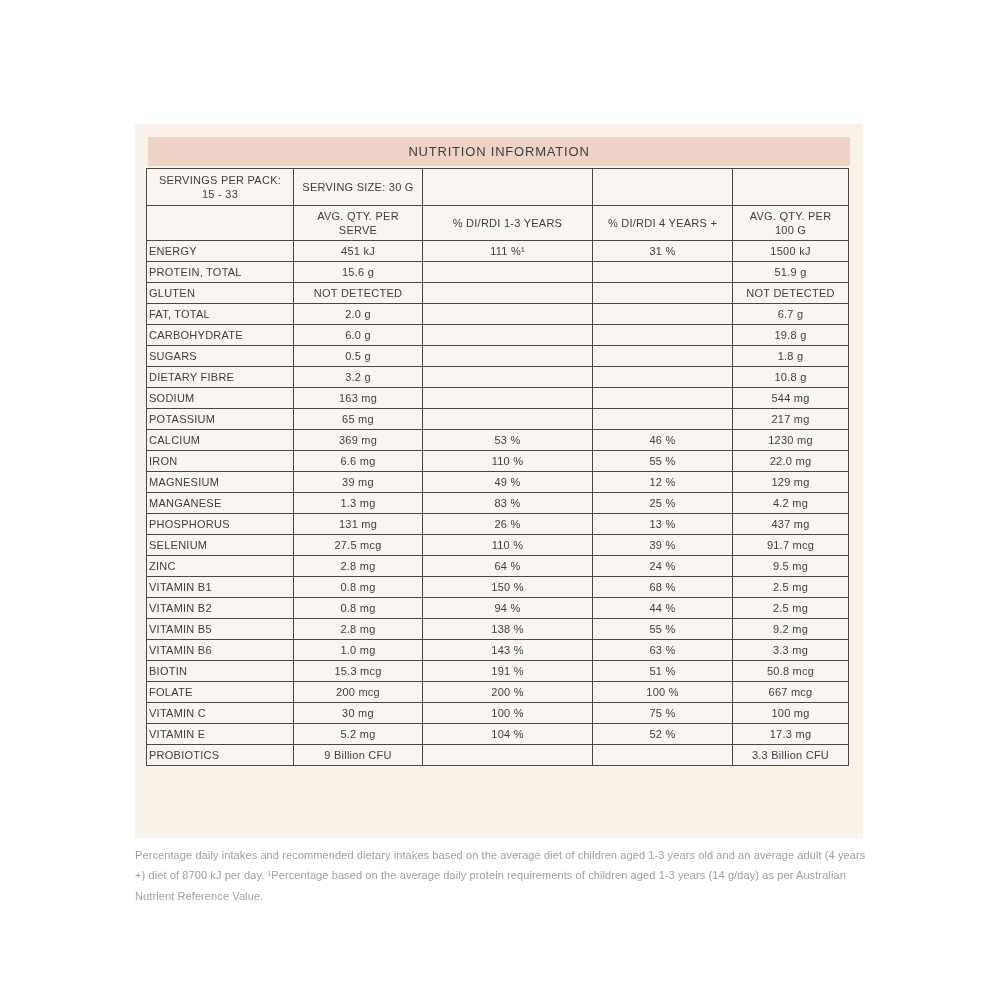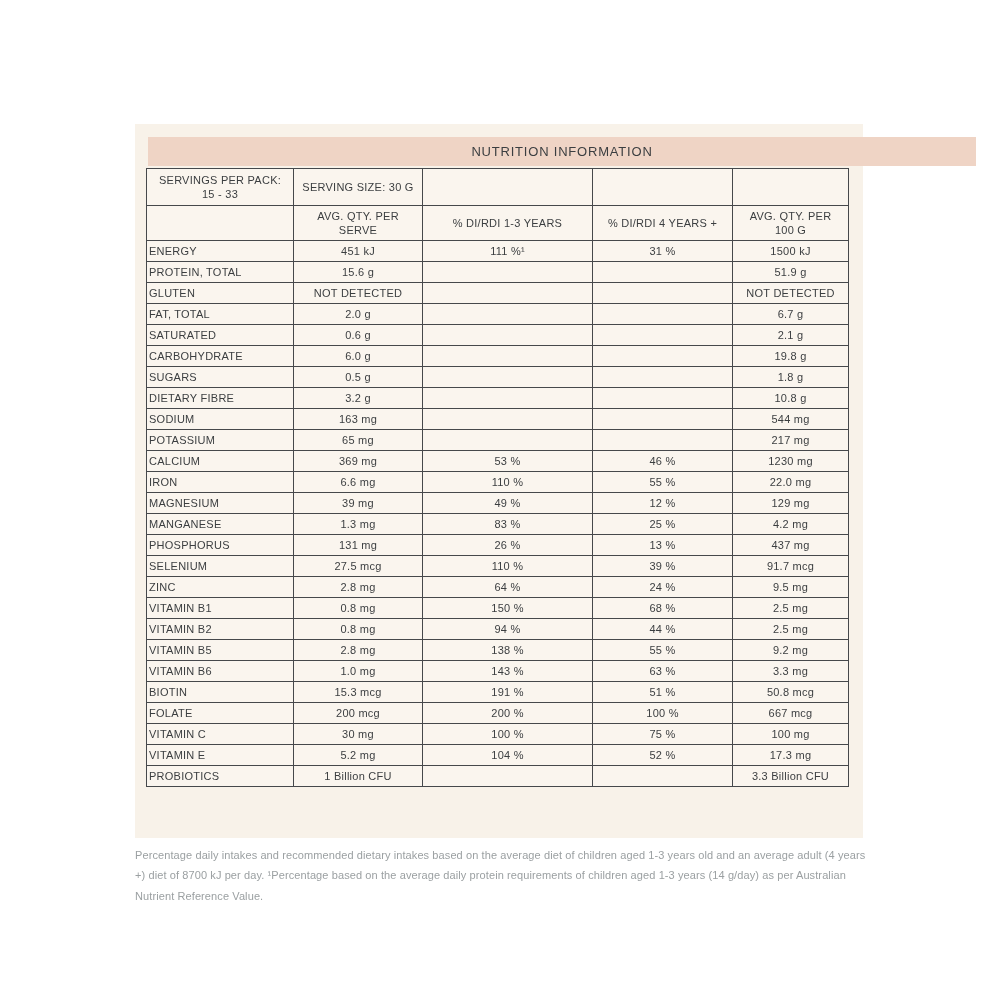--- a/index.html
+++ b/index.html
@@ -15,21 +15,21 @@
     left: 135px;
     top: 124px;
     width: 728px;
     height: 714px;
     background: #f8f2e9;
   }
   .title-bar {
     position: absolute;
     left: 13px;
     top: 13px;
-    width: 828px;
+    width: 702px;
     height: 29px;
     background: #efd4c5;
     display: flex;
     align-items: center;
     justify-content: center;
     font-size: 13px;
     letter-spacing: 0.8px;
     color: #3b3e40;
   }
   table.nutrition {
@@ -123,27 +123,20 @@
   </tr>
 
   <tr>
     <td class="c-name">FAT, TOTAL</td>
     <td class="c-val">2.0 g</td>
     <td class="c-val"></td>
     <td class="c-val"></td>
     <td class="c-val">6.7 g</td>
   </tr>
 
-  <tr>
-    <td class="c-name">SATURATED</td>
-    <td class="c-val">0.6 g</td>
-    <td class="c-val"></td>
-    <td class="c-val"></td>
-    <td class="c-val">2.1 g</td>
-  </tr>
 
   <tr>
     <td class="c-name">CARBOHYDRATE</td>
     <td class="c-val">6.0 g</td>
     <td class="c-val"></td>
     <td class="c-val"></td>
     <td class="c-val">19.8 g</td>
   </tr>
 
   <tr>
@@ -294,21 +287,21 @@
   <tr>
     <td class="c-name">VITAMIN E</td>
     <td class="c-val">5.2 mg</td>
     <td class="c-val">104 %</td>
     <td class="c-val">52 %</td>
     <td class="c-val">17.3 mg</td>
   </tr>
 
   <tr>
     <td class="c-name">PROBIOTICS</td>
-    <td class="c-val">1 Billion CFU</td>
+    <td class="c-val">9 Billion CFU</td>
     <td class="c-val"></td>
     <td class="c-val"></td>
     <td class="c-val">3.3 Billion CFU</td>
   </tr>
 </tbody>
   </table>
 </div>
 
 <p class="footnote">Percentage daily intakes and recommended dietary intakes based on the average diet of children aged 1-3 years old and an average adult (4 years +) diet of 8700 kJ per day. ¹Percentage based on the average daily protein requirements of children aged 1-3 years (14 g/day) as per Australian Nutrient Reference Value.</p>
 

